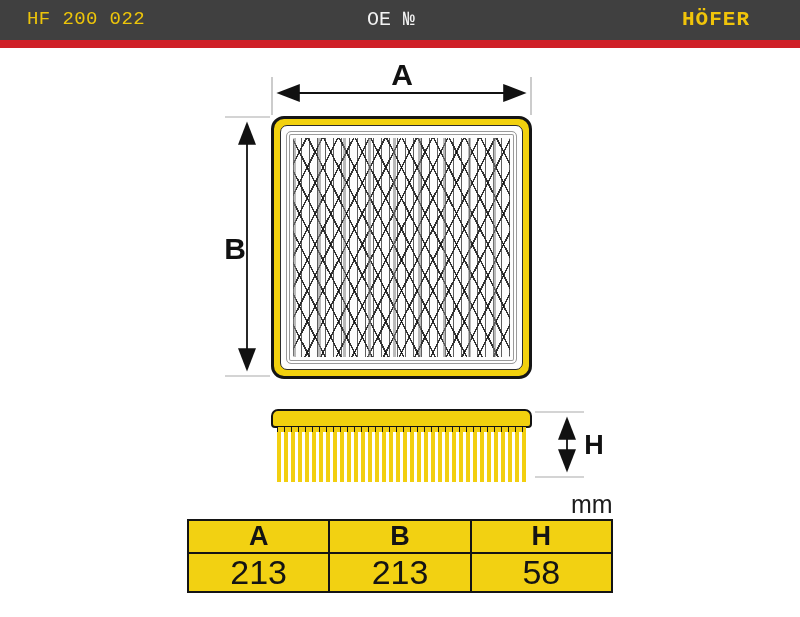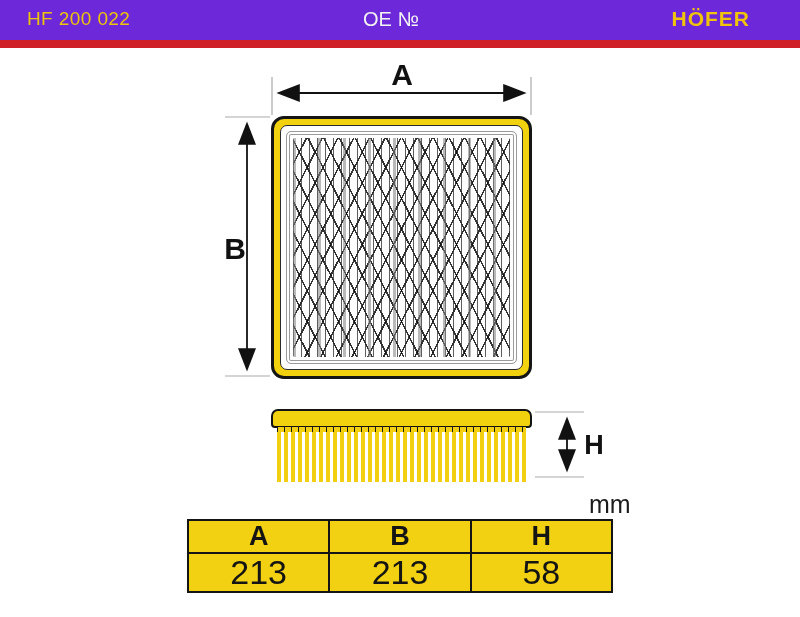--- a/index.html
+++ b/index.html
@@ -1,38 +1,38 @@
 <!DOCTYPE html>
 <html><head>
 <meta charset="utf-8">
 <style>
   * { margin:0; padding:0; box-sizing:border-box; }
   html,body { background:#ffffff; }
   body { font-family:"Liberation Sans", sans-serif; }
   .page { position:relative; width:800px; height:617px; background:#ffffff; overflow:hidden; }
 
   
-  .header { position:relative; width:800px; height:40px; background:#6d28d9; }
+  .header { position:relative; width:800px; height:40px; background:#404040;font-family:Liberation Mono, monospace; }
   .part-code { position:absolute; left:27px; top:50%; transform:translateY(-54%);
                color:#ecc40a; font-size:19px; letter-spacing:.4px; }
   .oe-wrap { position:absolute; left:391px; top:50%; transform:translate(-50%,-54%);
              color:#f2f2f2; font-size:20px; white-space:nowrap; display:flex; gap:10px; }
   .brand { position:absolute; right:50px; top:50%; transform:translateY(-54%);
            color:#f0c40a; font-size:21px; font-weight:bold; letter-spacing:1px; }
   .red-stripe { width:800px; height:8px; background:#cf2027; }
 
   
   .main { position:relative; width:800px; height:569px; background:#ffffff; }
   .dims-svg { position:absolute; left:0; top:0; width:800px; height:569px; }
 
   .dim-label { position:absolute; color:#111; font-weight:bold; }
   .label-a { left:387px; top:10px;  width:30px; text-align:center; font-size:30px; }
   .label-b { left:220px; top:184px; width:30px; text-align:center; font-size:30px; }
   .label-h { left:579px; top:382px; width:30px; text-align:center; font-size:27px; }
-  .units   { position:absolute; left:589px; top:442px; font-size:25px; color:#1c1c1c; }
+  .units   { position:absolute; left:571px; top:442px; font-size:25px; color:#1c1c1c; }
 
   
   .filter-top { position:absolute; left:271px; top:68px; width:261px; height:263px;
                 background:#f2d10e; border:3px solid #151515; border-radius:13px; }
   .filter-inner-white { position:absolute; inset:6px; background:#fefefe;
                         border:1.5px solid #2b2b2b; border-radius:7px; }
   .filter-gray-frame { position:absolute; inset:5px; border:1px solid #9a9a9a; border-radius:5px;
                        box-shadow: inset 0 0 0 2px #ffffff, inset 0 0 0 3px #9a9a9a; }
   .filter-mesh { position:absolute; inset:6px; border-radius:2px; background-color:#fdfdfd;
     background-image:

